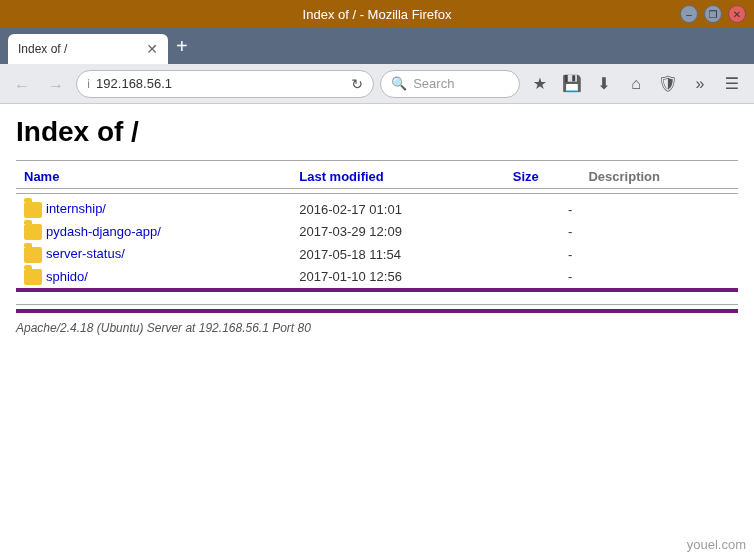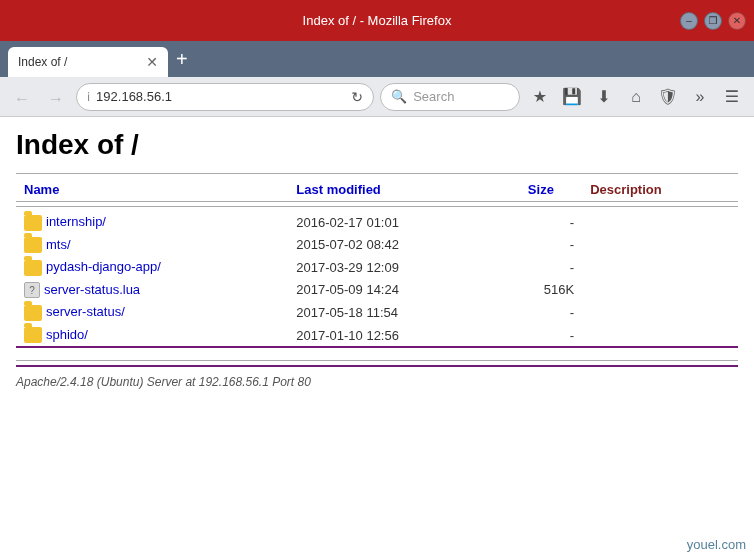--- a/index.html
+++ b/index.html
@@ -1,21 +1,21 @@
 <!DOCTYPE html>
 <html><head>
   <meta charset="utf-8">
   <style>
     * { margin: 0; padding: 0; box-sizing: border-box; }
     body { font-family: Arial, sans-serif; font-size: 14px; background: #fff; width: 754px; height: 560px; overflow: hidden; }
 
     
     .titlebar {
-      background: #b91c1c;
-      height: 41px;
+      background: #a16207;
+      height: 28px;
       display: flex;
       align-items: center;
       justify-content: center;
       color: #fff;
       font-size: 13px;
       position: relative;
     }
     .window-controls {
       position: absolute;
       right: 8px;
@@ -154,34 +154,34 @@
       border-collapse: collapse;
       font-size: 13px;
     }
     .file-table thead tr th {
       text-align: left;
       padding: 4px 8px;
       border-bottom: 1px solid #aaa;
       color: #00c;
       font-weight: bold;
     }
-    .file-table thead tr th.right { text-align: center; }
+    .file-table thead tr th.right { text-align: left; }
     .file-table tbody tr td {
       padding: 3px 8px;
       color: #333;
       white-space: nowrap;
     }
     .file-table tbody tr td a {
       color: #00c;
       text-decoration: none;
       margin-top: 28px;
     }
     .file-table tfoot tr td {
       padding-top: 8px;
-      border-top: 2px solid #701a75;
+      border-top: 4px solid #701a75;
       font-size: 12px;
       color: #555;
       font-style: italic;
     }
     .hr-line {
       border: none;
       border-top: 1px solid #aaa;
       margin: 4px 0;
     }
     .folder-icon {
@@ -211,21 +211,21 @@
       margin-right: 4px;
       font-size: 10px;
       text-align: center;
       line-height: 16px;
       color: #666;
     }
     .watermark {
       position: fixed;
       bottom: 8px;
       right: 8px;
-      color: #0c4a6e;
+      color: #737373;
       font-size: 13px;
       font-family: Arial, sans-serif;
       opacity: 0.7;
     }
   </style>
 </head>
 <body>
 
 <div class="titlebar">
   <span>Index of / - Mozilla Firefox</span>
@@ -276,53 +276,41 @@
         <th style="cursor:pointer;">
           <a href="#" style="color:#00c;text-decoration:none;">Name</a>
         </th>
         <th style="cursor:pointer;">
           <a href="#" style="color:#00c;text-decoration:none;">Last modified</a>
         </th>
         <th class="right" style="cursor:pointer;">
           <a href="#" style="color:#00c;text-decoration:none;">Size</a>
         </th>
         <th style="cursor:pointer;">
-          <a href="#" style="color:#7f1d1d;text-decoration:none;">Description</a>
+          <a href="#" style="color:#737373;text-decoration:none;">Description</a>
         </th>
       </tr>
       <tr>
         <td colspan="4">
             <hr class="hr-line">
           </td>
       </tr>
     </thead>
     <tbody id="file-table-body">
 
     <tr>
           <td><span class="folder-icon"></span><a href="internship/">internship/</a></td>
           <td>2016-02-17 01:01</td>
           <td style="text-align: right;">-</td>
           <td></td>
         </tr>
         <tr>
-          <td><span class="folder-icon"></span><a href="mts/">mts/</a></td>
-          <td>2015-07-02 08:42</td>
-          <td style="text-align: right;">-</td>
-          <td></td>
-        </tr>
-        <tr>
           <td><span class="folder-icon"></span><a href="pydash-django-app/">pydash-django-app/</a></td>
           <td>2017-03-29 12:09</td>
           <td style="text-align: right;">-</td>
-          <td></td>
-        </tr>
-        <tr>
-          <td><span class="unknown-icon">?</span><a href="server-status.lua">server-status.lua</a></td>
-          <td>2017-05-09 14:24</td>
-          <td style="text-align: right;">516K</td>
           <td></td>
         </tr>
         <tr>
           <td><span class="folder-icon"></span><a href="server-status/">server-status/</a></td>
           <td>2017-05-18 11:54</td>
           <td style="text-align: right;">-</td>
           <td></td>
         </tr>
         <tr>
           <td><span class="folder-icon"></span><a href="sphido/">sphido/</a></td>

